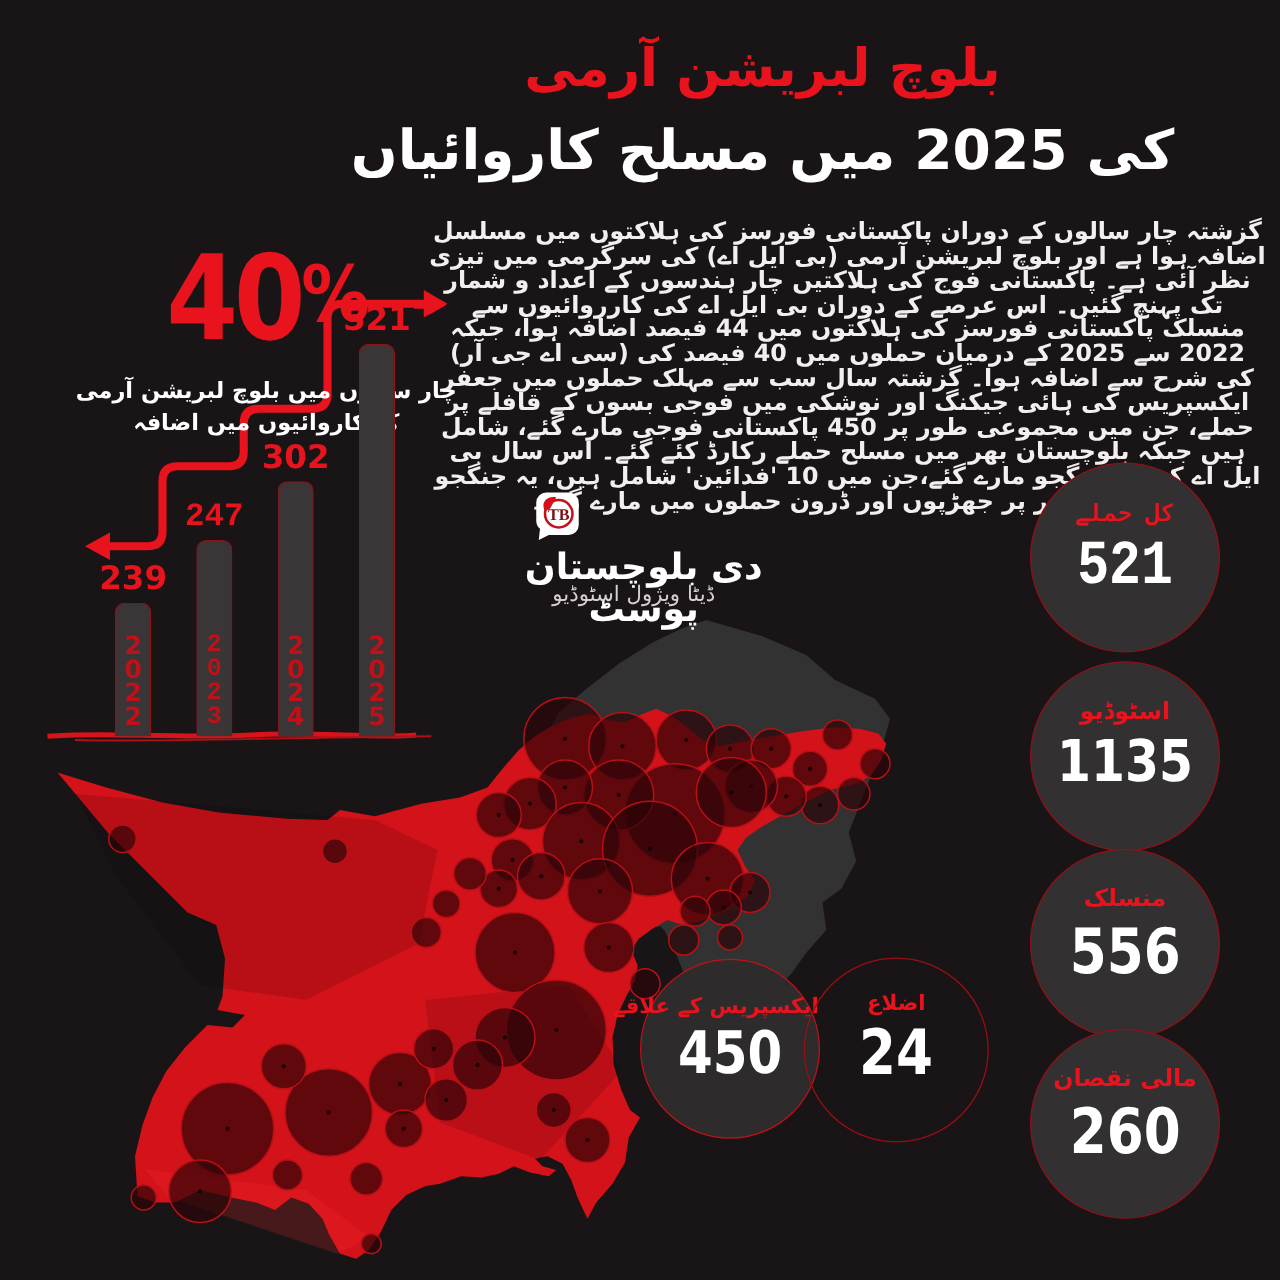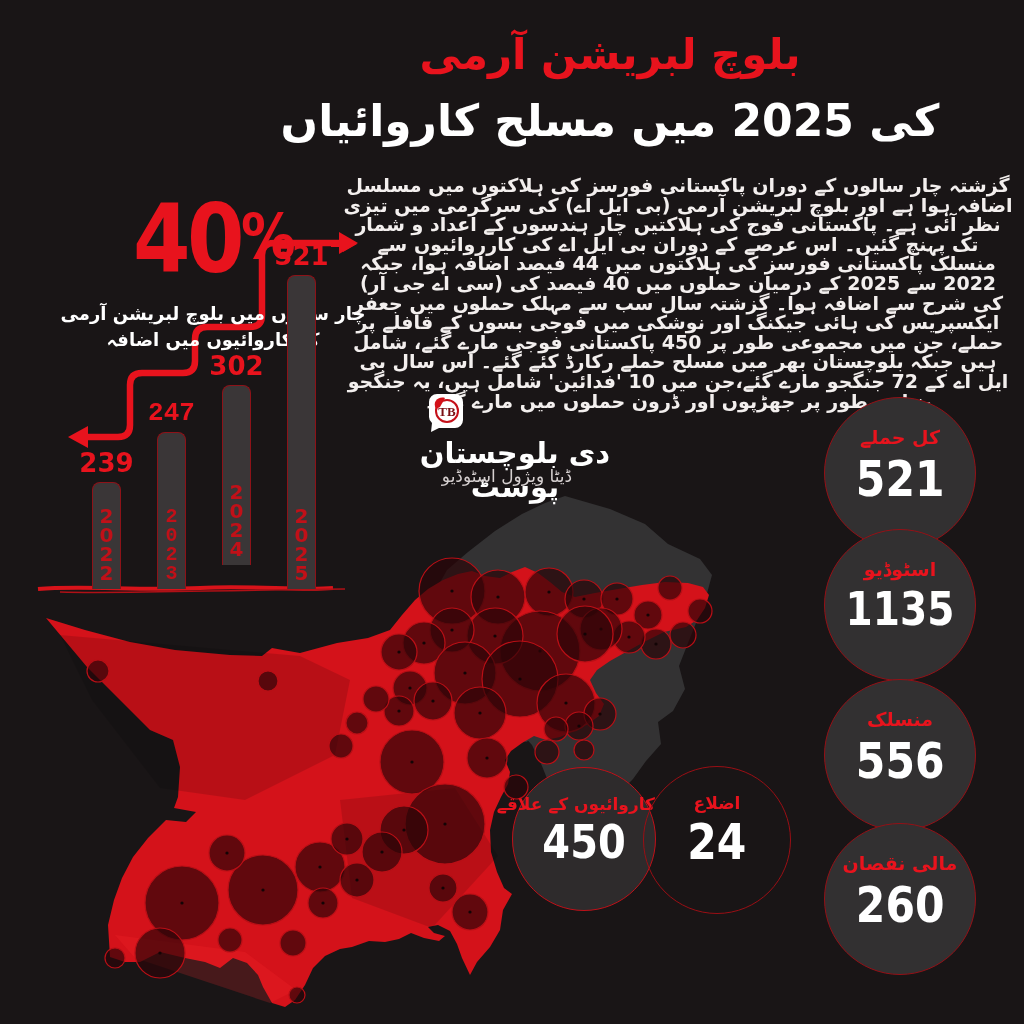--- a/index.html
+++ b/index.html
@@ -207,21 +207,21 @@
     </div>
     <div class="bar" style="left: 157px; width: 29px; top: 432px; height: 157px; font-family: Liberation Mono, monospace;">
       <div class="bar-val">247</div>
       <div class="bar-year">
         <span>2</span>
         <span>0</span>
         <span>2</span>
         <span>3</span>
       </div>
     </div>
-    <div class="bar" style="left: 222px; width: 29px; top: 385px; height: 180px;">
+    <div class="bar" style="left: 222px; width: 29px; top: 385px; height: 204px;">
       <div class="bar-val">302</div>
       <div class="bar-year">
         <span>2</span>
         <span>0</span>
         <span>2</span>
         <span>4</span>
       </div>
     </div>
     <div class="bar" style="left: 287px; width: 29px; top: 275px; height: 314px;">
       <div class="bar-val">521</div>
@@ -236,37 +236,37 @@
 
 <svg id="logo-icon" width="38" height="42" viewBox="0 0 38 42" style="left:427px;top:392px;">
   <path d="M10,2 H28 A8,8 0 0 1 36,10 V28 A8,8 0 0 1 28,36 H12 L4,40 L5,31 A8,8 0 0 1 2,25 V10 A8,8 0 0 1 10,2 Z" fill="#ffffff"></path>
   <circle cx="20" cy="19" r="11" fill="none" stroke="#c41019" stroke-width="2"></circle>
   <path d="M9,17 C5,10 11,4 18,6 L13,15 Z" fill="#d31119"></path>
   <text x="20" y="24" text-anchor="middle" font-size="13" font-weight="bold" fill="#7a1014" font-family="Liberation Serif, DejaVu Serif, serif">TB</text>
 </svg>
 <div id="logo-name" class="abs">دی بلوچستان پوسٹ</div>
 <div id="logo-tag" class="abs">ڈیٹا ویژول اسٹوڈیو</div>
 
-<div class="stat-circle" style="left:824px;top:397px;">
+<div class="stat-circle" style="left:824px;top:370px;font-family:Liberation Mono, monospace;">
   <div class="lbl">کل حملے</div>
   <div class="val">521</div>
 </div>
 <div class="stat-circle" style="left:824px;top:529px;">
   <div class="lbl">اسٹوڈیو</div>
   <div class="val tight">1135</div>
 </div>
 <div class="stat-circle" style="left:824px;top:679px;">
   <div class="lbl">منسلک</div>
   <div class="val">556</div>
 </div>
 <div class="stat-circle" style="left:824px;top:823px;">
   <div class="lbl">مالی نقصان</div>
   <div class="val">260</div>
 </div>
 
 <div id="mc-areas" class="map-circle">
-  <div class="lbl">کاروائیوں کے علاقے</div>
+  <div class="lbl">ایکسپریس کے علاقے</div>
   <div class="val">450</div>
 </div>
 <div id="mc-districts" class="map-circle">
   <div class="lbl">اضلاع</div>
   <div class="val" style="font-size:50px;">24</div>
 </div>
 
 </body></html>

